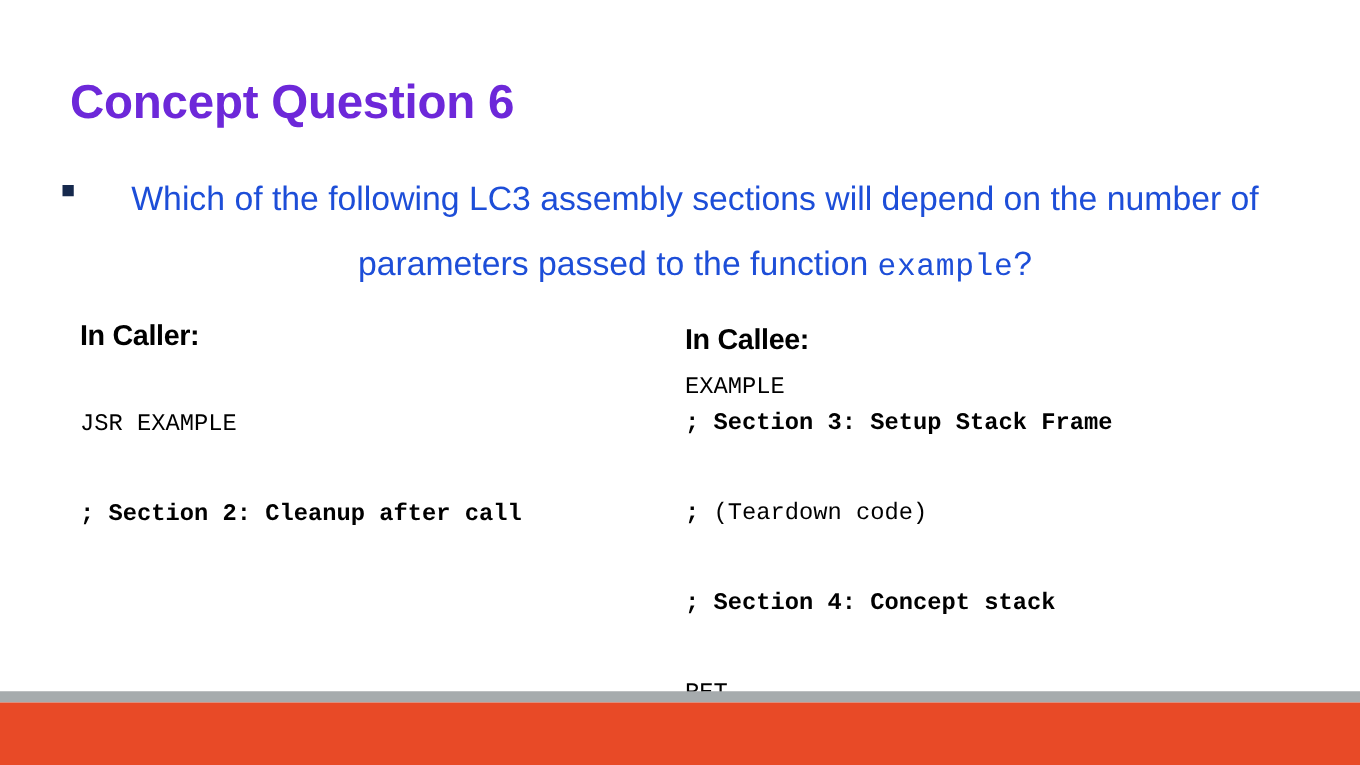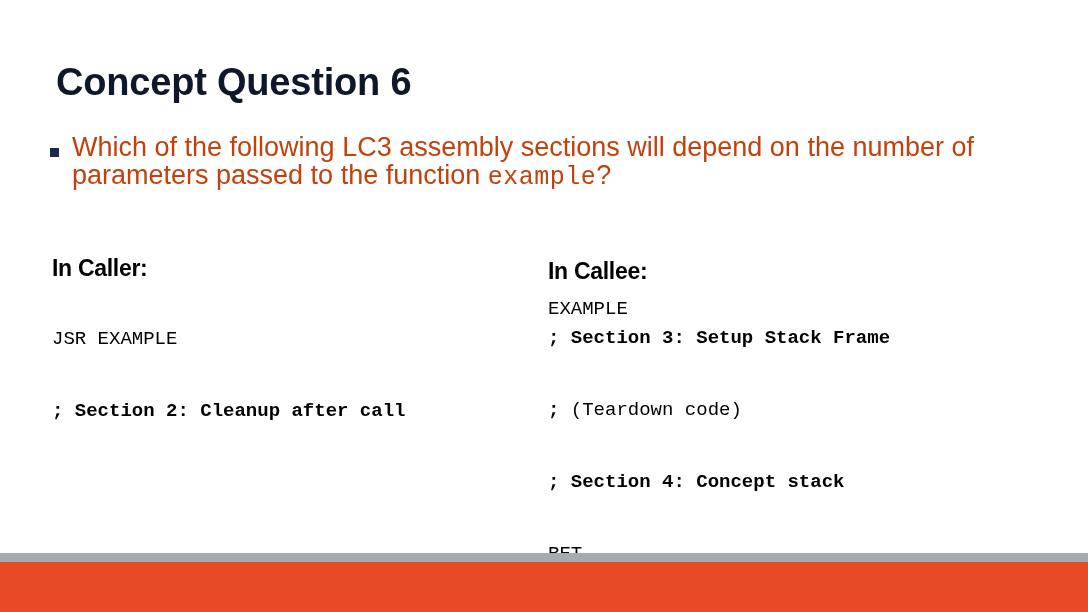--- a/index.html
+++ b/index.html
@@ -25,21 +25,21 @@
   
   .slide-title {
     position: absolute;
     left: 56px;
     top: 58px;
     font-family: "Liberation Sans", sans-serif;
     font-weight: bold;
     font-size: 38px;
     line-height: 48px;
     letter-spacing: -0.2px;
-    color: #0f172a;
+    color: #6d28d9;
     white-space: nowrap;
     text-align: center;
   }
 
   
   .bullet-block {
     position: absolute;
     left: 50px;
     top: 133px;
     width: 990px;
@@ -55,37 +55,38 @@
   .bullet-marker i {
     display: block;
     width: 9px;
     height: 9px;
     background: #16294d;
   }
   .bullet-text {
     flex: 1 1 auto;
     font-family: "Liberation Sans", sans-serif;
     font-size: 27px;
-    line-height: 28px;
-    color: #c2410c;
+    line-height: 52px;
+    color: #1d4ed8;
     font-weight: normal;
+    text-align: center;
   }
   .bullet-text .mono-inline {
     font-family: "Liberation Mono", "DejaVu Sans Mono", monospace;
     font-size: 25px;
     font-weight: normal;
     letter-spacing: 0.5px;
   }
 
   
   .col {
     position: absolute;
   }
   .col-caller {
-    left: 52px;
+    left: 64px;
     top: 254px;
     width: 470px;
   }
   .col-callee {
     left: 548px;
     top: 257px;
     width: 500px;
   }
   .col-heading {
     font-family: "Liberation Sans", sans-serif;

